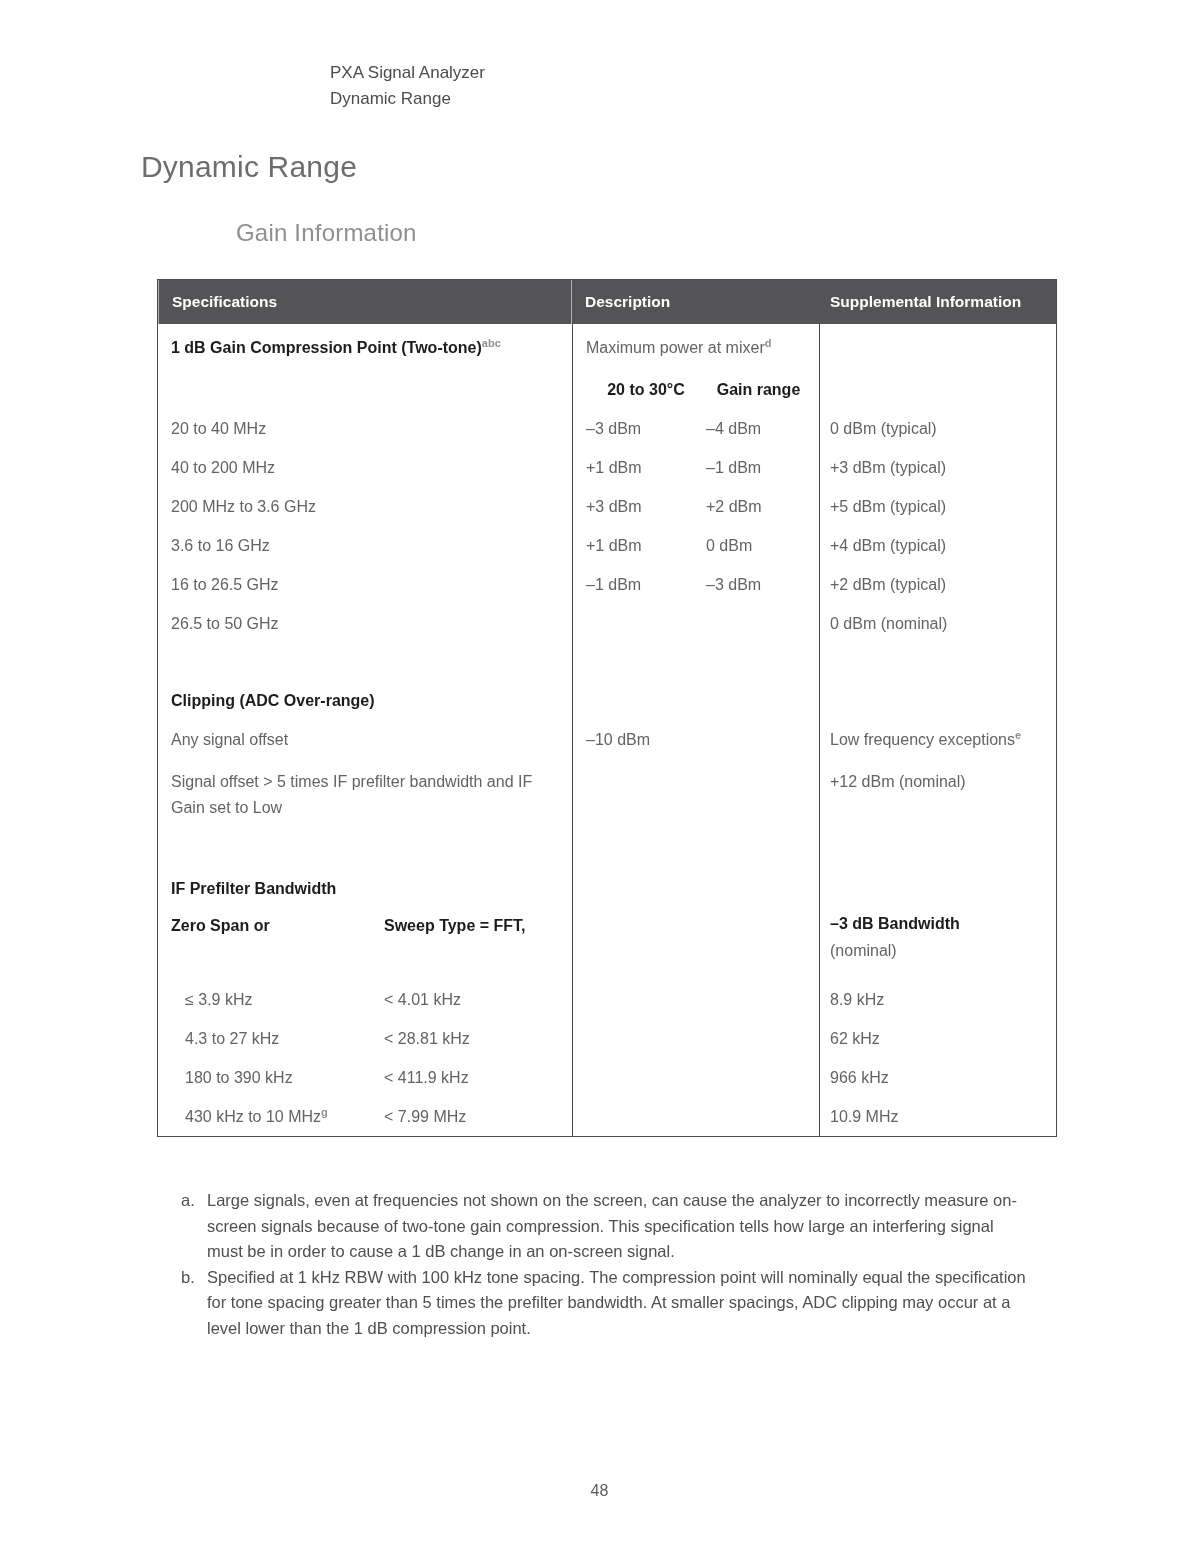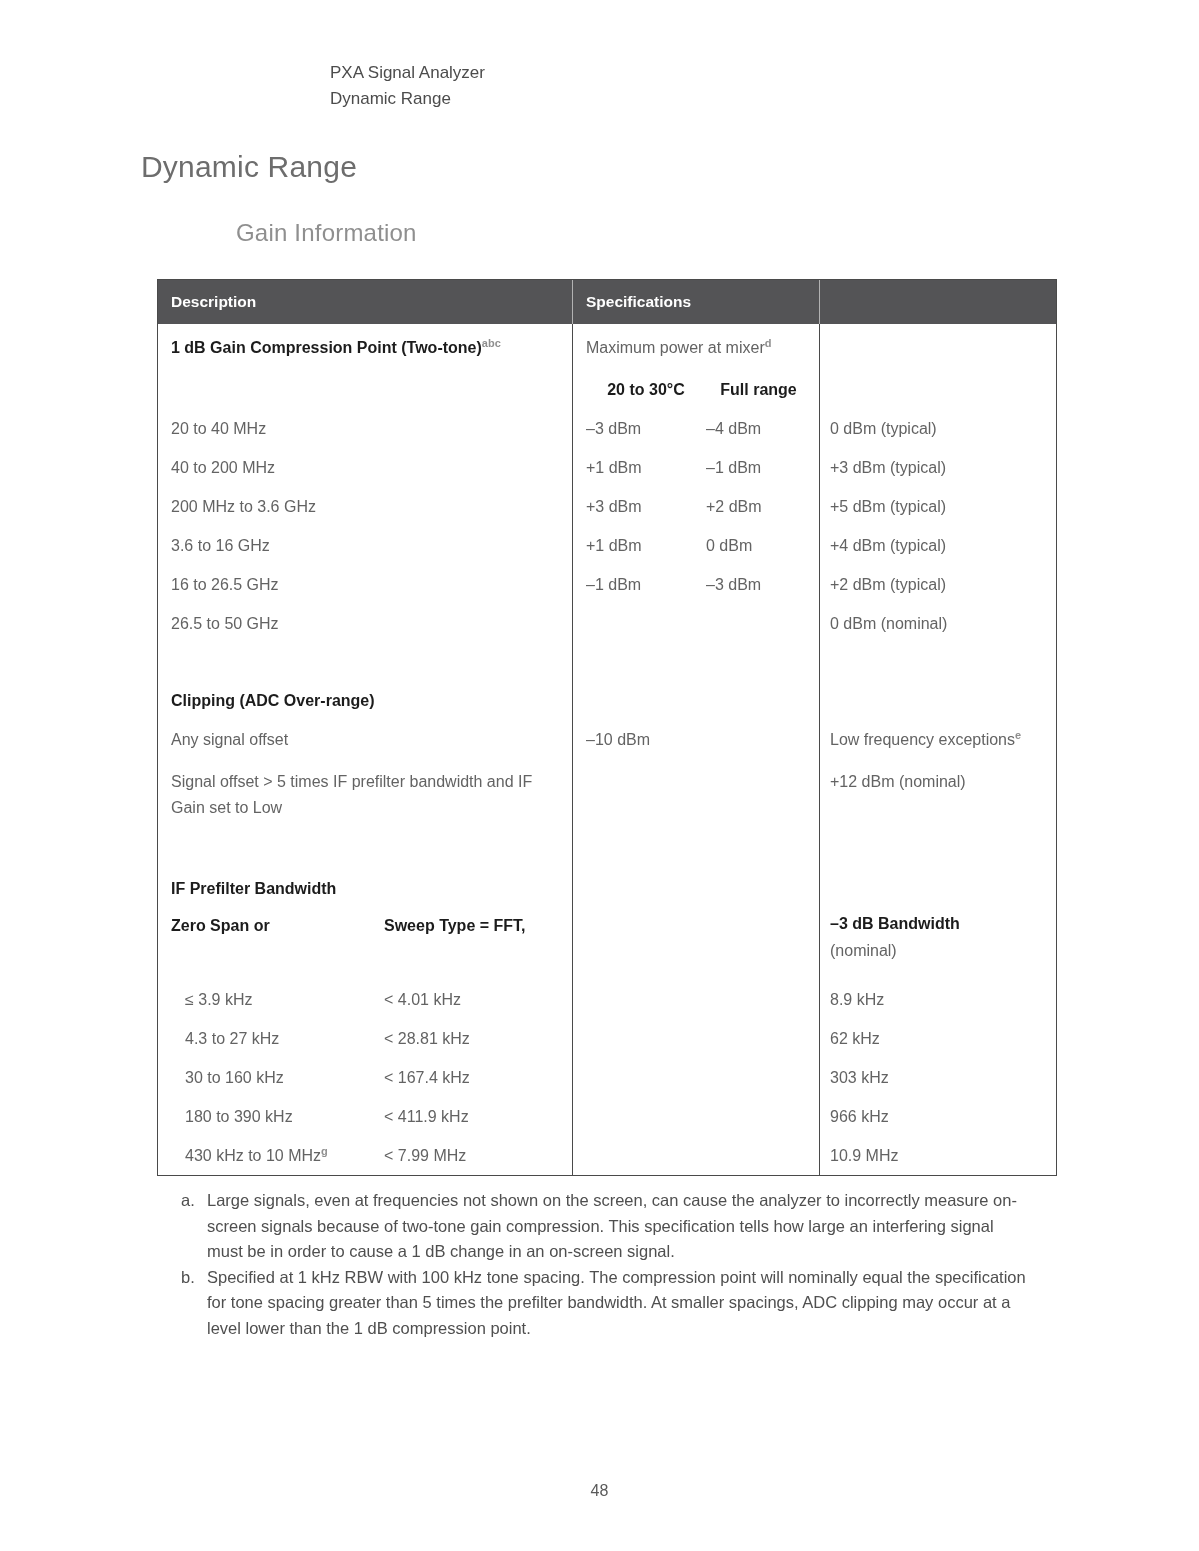--- a/index.html
+++ b/index.html
@@ -63,40 +63,41 @@
     <div>PXA Signal Analyzer</div>
     <div>Dynamic Range</div>
   </div>
 
   <div class="h1-title">Dynamic Range</div>
   <div class="h2-title">Gain Information</div>
 
   <div class="spec-table">
 
     <div class="row thead">
+      <div class="cell c2">Specifications</div>
       <div class="cell c1">Description</div>
-      <div class="cell c2">Specifications</div>
+      <div class="cell c3">Supplemental Information</div>
     </div>
 
     <div class="row r-title1 vc">
       <div class="cell c1">
         <span class="b"><span>1 dB Gain Compression Point (Two-tone)</span><sup>abc</sup></span>
       </div>
       <div class="cell c2">
         <span><span>Maximum power at mixer</span><sup>d</sup></span>
       </div>
       <div class="cell c3"></div>
     </div>
 
     <div class="row r-subhead1 vc">
       <div class="cell c1"></div>
       <div class="cell c2">
         <span class="split">
           <span class="b">20 to 30°C</span>
-          <span class="b">Full range</span>
+          <span class="b">Gain range</span>
         </span>
       </div>
       <div class="cell c3"></div>
     </div>
 
     <div class="row r-data vc">
       <div class="cell c1">20 to 40 MHz</div>
       <div class="cell c2">
           <span class="split">
             <span>–3 dBm</span>
@@ -234,30 +235,20 @@
             <span class="ind"><span>4.3 to 27 kHz</span><sup></sup></span>
             <span>&lt; 28.81 kHz</span>
           </span>
         </div>
       <div class="cell c2"></div>
       <div class="cell c3">62 kHz</div>
     </div>
     <div class="row r-data vc">
       <div class="cell c1">
           <span class="split2">
-            <span class="ind"><span>30 to 160 kHz</span><sup></sup></span>
-            <span>&lt; 167.4 kHz</span>
-          </span>
-        </div>
-      <div class="cell c2"></div>
-      <div class="cell c3">303 kHz</div>
-    </div>
-    <div class="row r-data vc">
-      <div class="cell c1">
-          <span class="split2">
             <span class="ind"><span>180 to 390 kHz</span><sup></sup></span>
             <span>&lt; 411.9 kHz</span>
           </span>
         </div>
       <div class="cell c2"></div>
       <div class="cell c3">966 kHz</div>
     </div>
     <div class="row r-data vc">
       <div class="cell c1">
           <span class="split2">

